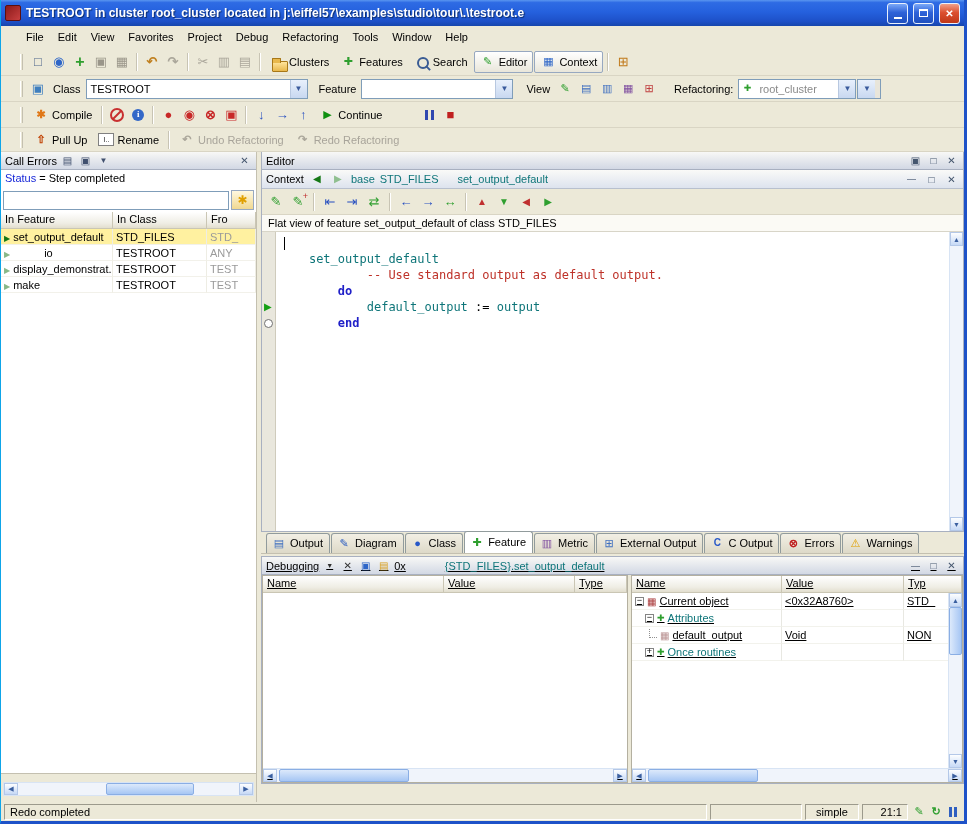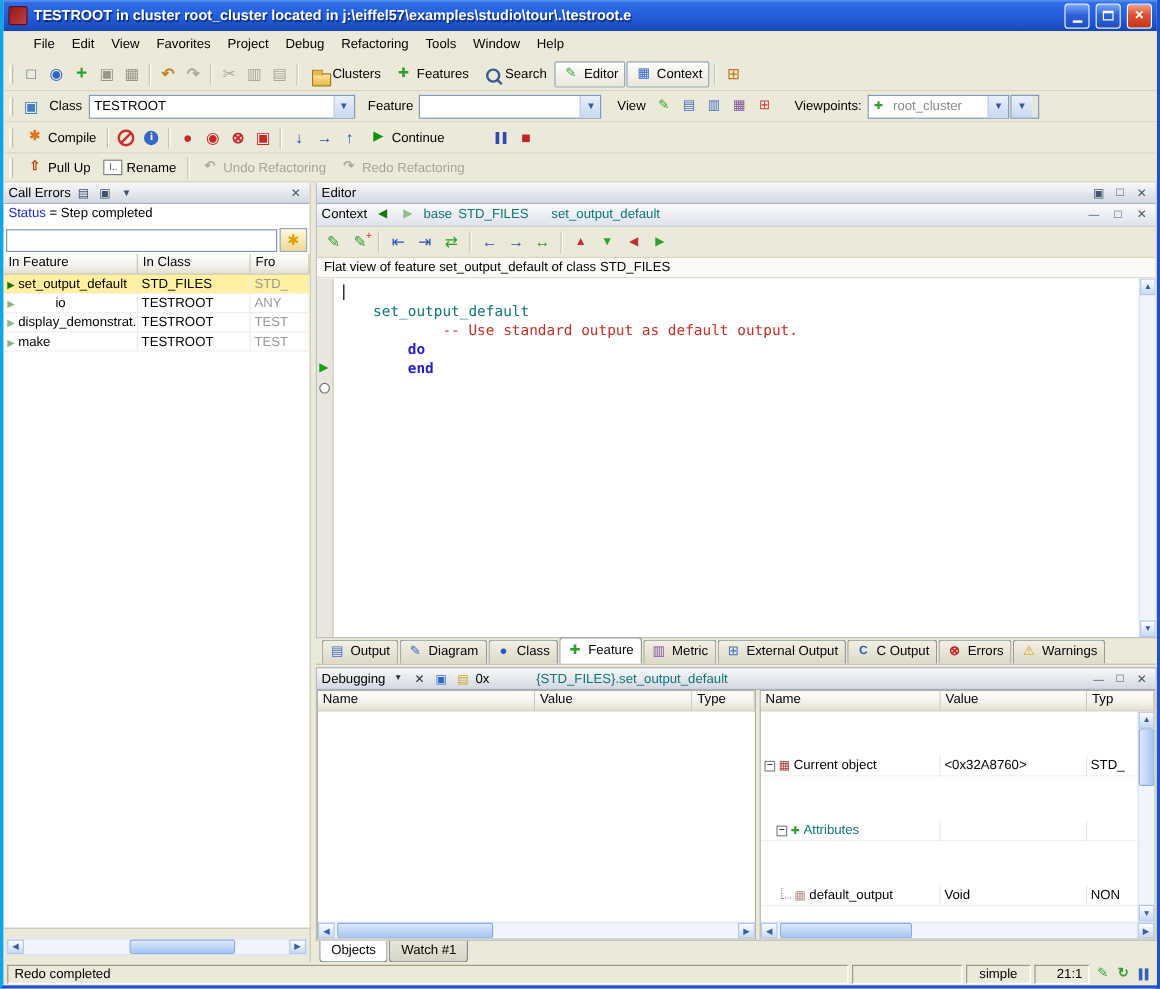--- a/index.html
+++ b/index.html
@@ -1,30 +1,30 @@
 <!DOCTYPE html>
 <html><head>
 <meta charset="utf-8">
 <style>
 *{margin:0;padding:0;box-sizing:border-box;}
 body{width:967px;height:824px;font-family:"Liberation Sans",sans-serif;font-size:11px;color:#000;background:#ECE9D8;overflow:hidden;}
-.window{width:967px;height:824px;display:flex;flex-direction:column;border-left:3px solid #0ea5e9;border-right:3px solid #1E52C8;border-bottom:3px solid #1E52C8;background:#ECE9D8;}
+.window{width:967px;height:824px;display:flex;flex-direction:column;border-left:1px solid #0ea5e9;border-right:3px solid #1E52C8;border-bottom:3px solid #1E52C8;background:#ECE9D8;}
 
 .titlebar{height:26px;flex:0 0 26px;background:linear-gradient(180deg,#5A96F0 0%,#2E6BE4 10%,#2561DE 45%,#1D50C8 82%,#1646AC 100%);display:flex;align-items:center;padding:0 4px;gap:5px;}
 .app-icon{width:16px;height:16px;background:linear-gradient(135deg,#8B1A1A,#C84040);border:1px solid #5A0F0F;border-radius:2px;flex:0 0 16px;}
 .title-text{color:#fff;font-weight:bold;font-size:12px;text-shadow:1px 1px 1px #0A2A6A;flex:1;white-space:nowrap;overflow:hidden;}
 .wbtn{width:21px;height:21px;border-radius:3px;border:1px solid #E8F0FC;display:flex;align-items:center;justify-content:center;color:#fff;font-size:10px;font-weight:bold;flex:0 0 21px;}
 .wbtn.minb,.wbtn.maxb{background:linear-gradient(180deg,#7AA8F8,#2E62D8 45%,#1F50BE);}
 .wbtn.closeb{background:linear-gradient(180deg,#F0A08A,#DC5030 45%,#C03818);}
 .wbtn .mingl{display:block;width:8px;height:3px;border-bottom:2px solid #fff;margin-top:8px;}
 .wbtn .maxgl{display:block;width:9px;height:8px;border:1px solid #fff;border-top:2px solid #fff;}
 
 .menubar{height:22px;flex:0 0 22px;display:flex;align-items:center;padding-left:18px;background:#ECE9D8;}
 .menu-item{padding:3px 7px;cursor:default;}
-.toolbar{background:#ECE9D8;border-bottom:1px solid #D9D5C4;display:flex;align-items:center;padding:0 4px;gap:1px;}
+.toolbar{background:#ECE9D8;border-bottom:1px solid #D9D5C4;display:flex;align-items:center;padding:0 18px;gap:1px;}
 .tb1{height:28px;flex:0 0 28px;}
 .tb2{height:26px;flex:0 0 26px;}
 .tb3{height:26px;flex:0 0 26px;}
 .tb4{height:24px;flex:0 0 24px;}
 .grip{width:3px;height:16px;border-left:1px solid #fff;border-right:1px solid #C4C0B0;margin:0 4px 0 1px;flex:0 0 3px;}
 .tsep{width:2px;height:18px;border-left:1px solid #C8C4B4;border-right:1px solid #fff;margin:0 3px;flex:0 0 2px;}
 .ig{display:inline-flex;align-items:center;justify-content:center;width:20px;height:20px;font-size:13px;line-height:1;position:relative;flex:0 0 auto;}
 .sm{width:16px;height:16px;font-size:11px;}
 .tbtn{display:inline-flex;align-items:center;gap:3px;padding:1px 5px;height:22px;white-space:nowrap;}
 .tbtn.boxed{border:1px solid #97A8C0;background:linear-gradient(#FFFFFF,#E9E6DA);border-radius:2px;}
@@ -166,28 +166,28 @@
 .code-line{height:16px;white-space:pre;}
 .caret{display:inline-block;width:1px;height:13px;background:#000;margin-left:4px;vertical-align:middle;}
 .tk-feat{color:#0E7579;}
 .tk-kw{color:#2020C8;font-weight:bold;}
 .tk-comment{color:#BE3229;}
 
 .etabs{height:22px;flex:0 0 22px;background:#ECE9D8;display:flex;align-items:flex-end;padding:0 0 0 5px;border-bottom:1px solid #C4C0B0;}
 .etab{display:inline-flex;align-items:center;gap:3px;border:1px solid #919B9C;border-bottom:none;border-radius:3px 3px 0 0;background:linear-gradient(#F2EFE4,#DDD9C8);padding:2px 6px 3px 4px;height:20px;margin-right:1px;white-space:nowrap;}
 .etab.sel{background:#FFFFFF;height:22px;}
 
-.debug-pane{height:228px;flex:0 0 228px;display:flex;flex-direction:column;overflow:hidden;margin-top:2px;border:1px solid #A8B0C0;}
+.debug-pane{height:228px;flex:0 0 228px;display:flex;flex-direction:column;overflow:hidden;margin-top:2px;border:1px solid #A8B0C0;text-decoration:underline;}
 .debug-grids{flex:1;display:flex;background:#ECE9D8;overflow:hidden;}
 .dgrid{background:#fff;display:flex;flex-direction:column;position:relative;border:1px solid #B4B0A0;overflow:hidden;}
 .dgrid.leftg{width:366px;flex:0 0 366px;}
 .dgrid.rightg{flex:1;margin-left:3px;}
 .dg-hrow{display:flex;height:17px;flex:0 0 17px;}
 .dg-body{flex:1;background:#fff;overflow:hidden;position:relative;}
-.dgr{display:flex;height:17px;margin-top:37px;}
+.dgr{display:flex;height:17px;}
 .dgc{padding:1px 3px;border-right:1px solid #E8E8E2;border-bottom:1px solid #F2F2EC;overflow:hidden;white-space:nowrap;display:flex;align-items:center;}
 .ebox{width:9px;height:9px;border:1px solid #848484;background:#fff;display:inline-flex;align-items:center;justify-content:center;margin-right:3px;flex:0 0 9px;font-size:9px;line-height:1;}
 .ebox.minus::before{content:"−";margin-top:-1px;}
 .ebox.plus::before{content:"+";margin-top:-1px;}
 .i-objgrid{margin-right:3px;font-size:10px;color:#A83838;}
 .i-objgrid::before{content:"▦";}
 .i-objgrid.pale{color:#B89090;}
 .i-clause{margin-right:3px;font-size:9px;color:#2F9F2F;}
 .i-clause::before{content:"✚";}
 .tree-l{display:inline-block;width:8px;height:9px;border-left:1px dotted #909090;border-bottom:1px dotted #909090;margin:0 3px 4px 4px;flex:0 0 8px;}
@@ -289,21 +289,21 @@
     <span class="combo" style="width:152px;">
       <span class="cval"></span>
       <span class="cbtn">▼</span>
     </span>
     <span class="lbl" style="margin:0 4px 0 12px;">View</span>
     <span class="ig g-view1"></span>
     <span class="ig g-view2"></span>
     <span class="ig g-view3"></span>
     <span class="ig g-view4"></span>
     <span class="ig g-view5"></span>
-    <span class="lbl" style="margin:0 4px 0 14px;">Viewpoints:</span>
+    <span class="lbl" style="margin:0 4px 0 14px;">Refactoring:</span>
     <span class="combo" style="width:118px;">
       <span class="ig sm g-vp"></span>
       <span class="cval gray-text">root_cluster</span>
       <span class="cbtn">▼</span>
     </span>
     <span class="combo" style="width:24px;background:#E8E5DA;">
       <span class="cbtn" style="border-left:none;width:100%;">▼</span>
     </span>
   </div>
 
@@ -469,20 +469,21 @@
         <div class="code-area">
           <div class="code-margin">
             <span class="exec-arrow"></span>
             <span class="bp-circle"></span>
           </div>
           <div class="code-text">
             <div class="code-line"><span class="caret"></span><span></span></div>
             <div class="code-line"><span>    </span><span class="tk-feat">set_output_default</span></div>
             <div class="code-line"><span>            </span><span class="tk-comment">-- Use standard output as default output.</span></div>
             <div class="code-line"><span>        </span><span class="tk-kw">do</span></div>
+            <div class="code-line"><span>            </span><span class="tk-feat">default_output</span><span> := </span><span class="tk-feat">output</span></div>
             <div class="code-line"><span>        </span><span class="tk-kw">end</span></div>
           </div>
           <div class="vscroll">
             <span class="sbtn">▲</span>
             <span class="vtrack"></span>
             <span class="sbtn">▼</span>
           </div>
         </div>
       </div>
 
@@ -616,24 +617,20 @@
               <span class="strack">
                   <span class="sthumb" style="left:2px;width:110px;"></span>
                 </span>
               <span class="sbtn">▶</span>
             </div>
           </div>
 
         </div>
       </div>
 
-      <div class="bottom-tabs">
-        <span class="btab sel">Objects</span>
-        <span class="btab">Watch #1</span>
-      </div>
 
     </div>
   </div>
 
   <div class="statusbar">
     <span class="sbox sb-msg">Redo completed</span>
     <span class="sbox sb-prog"></span>
     <span class="sbox sb-mode">simple</span>
     <span class="sbox sb-caret">21:1</span>
     <span class="sb-icons">

